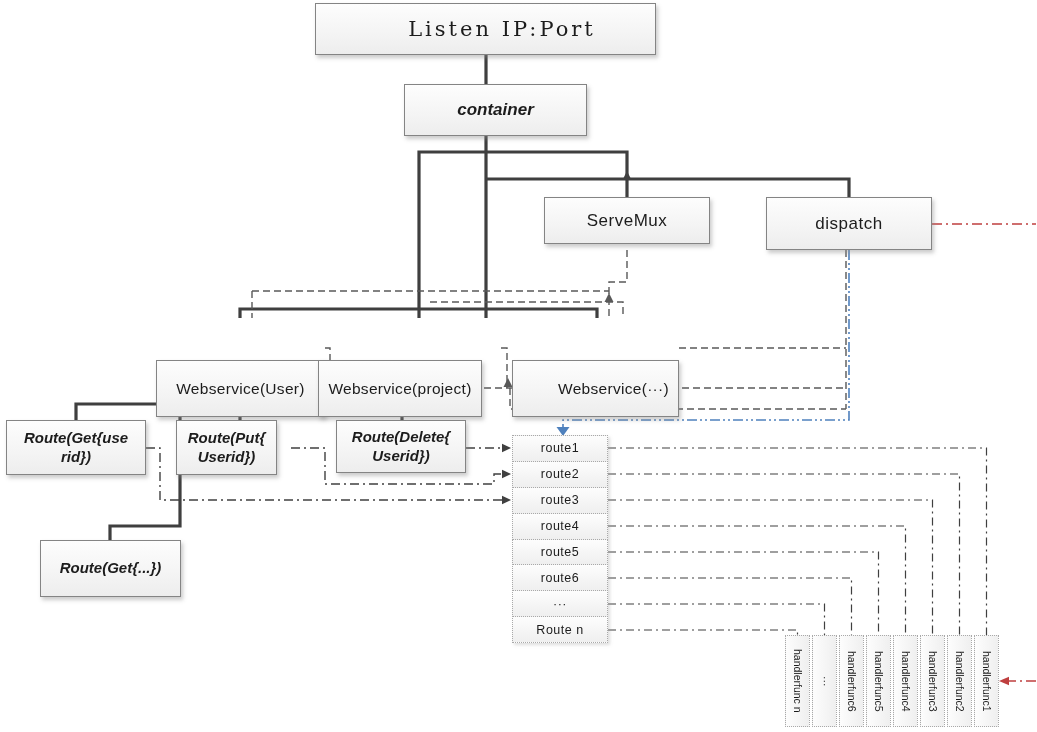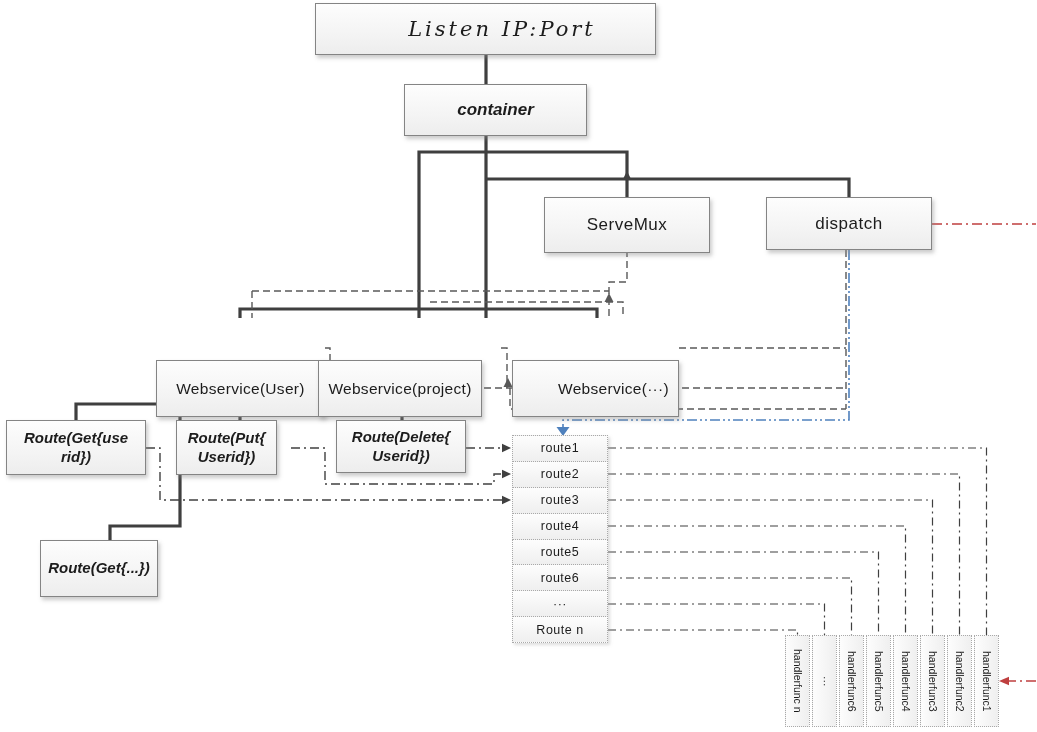--- a/index.html
+++ b/index.html
@@ -8,21 +8,21 @@
   #wires{position:absolute;left:0;top:0;z-index:0;}
 
   .node{
     position:absolute;z-index:1;box-sizing:border-box;
     background:linear-gradient(180deg,#fdfdfd 0%,#f4f4f4 60%,#ededed 100%);
     border:1px solid #848484;
     box-shadow:2px 3px 4px rgba(140,140,140,.45);
     display:flex;align-items:center;justify-content:center;
     text-align:center;color:#1c1c1c;line-height:1.25;
   }
-  .node-listen{font-family:"DejaVu Serif","Liberation Serif",serif;font-style:italic;font-size:21px;letter-spacing:3px;padding-left:33px;}
+  .node-listen{font-family:"DejaVu Serif","Liberation Serif",serif;font-size:21px;letter-spacing:3px;padding-left:33px;}
   .node-container{font-weight:bold;font-style:italic;font-size:17px;}
   .node-plain{font-size:17px;letter-spacing:.5px;}
   .node-ws{font-size:15.5px;letter-spacing:.3px;margin-top:42px;}
   .node-route{font-weight:bold;font-style:italic;font-size:15px;padding:12px 6px;}
 
   .route-table{
     position:absolute;z-index:1;box-sizing:border-box;
     display:flex;flex-direction:column;
     box-shadow:2px 2px 3px rgba(160,160,160,.35);
   }
@@ -122,37 +122,37 @@
       <path d="M932,224 H1036"></path>
       <path d="M1036,681 H1002"></path>
     </g>
     <polygon class="a-red" points="999,681 1009,676.8 1009,685.2"></polygon>
   </svg>
 
   <div class="node node-listen" style="left:315px;top:3px;width:341px;height:52px;">Listen IP:Port</div>
 
   <div class="node node-container" style="left:404px;top:84px;width:183px;height:52px;">container</div>
 
-  <div class="node node-plain" style="left:544px;top:197px;width:166px;height:56px;">ServeMux</div>
+  <div class="node node-plain" style="left:544px;top:197px;width:166px;height:47px;">ServeMux</div>
 
   <div class="node node-plain" style="left:766px;top:197px;width:166px;height:53px;">dispatch</div>
 
   <div class="node node-ws" style="left:156px;top:318px;width:169px;height:57px;">Webservice(User)</div>
 
   <div class="node node-ws" style="left:318px;top:318px;width:164px;height:57px;">Webservice(project)</div>
 
   <div class="node node-ws" style="left:512px;top:318px;width:167px;height:57px;padding-left:36px;">Webservice(···)</div>
 
   <div class="node node-route" style="left:6px;top:420px;width:140px;height:55px;">Route(Get{use rid})</div>
 
   <div class="node node-route" style="left:176px;top:420px;width:101px;height:55px;">Route(Put{ Userid})</div>
 
   <div class="node node-route" style="left:336px;top:420px;width:130px;height:53px;">Route(Delete{ Userid})</div>
 
-  <div class="node node-route" style="left:40px;top:540px;width:118px;height:57px;">Route(Get{...})</div>
+  <div class="node node-route" style="left:40px;top:540px;width:141px;height:57px;">Route(Get{...})</div>
 
   <div class="route-table" style="left:512px;top:435px;width:96px;height:208px;">
     <div class="route-row">route1</div>
     <div class="route-row">route2</div>
     <div class="route-row">route3</div>
     <div class="route-row">route4</div>
     <div class="route-row">route5</div>
     <div class="route-row">route6</div>
     <div class="route-row">···</div>
     <div class="route-row">Route n</div>

